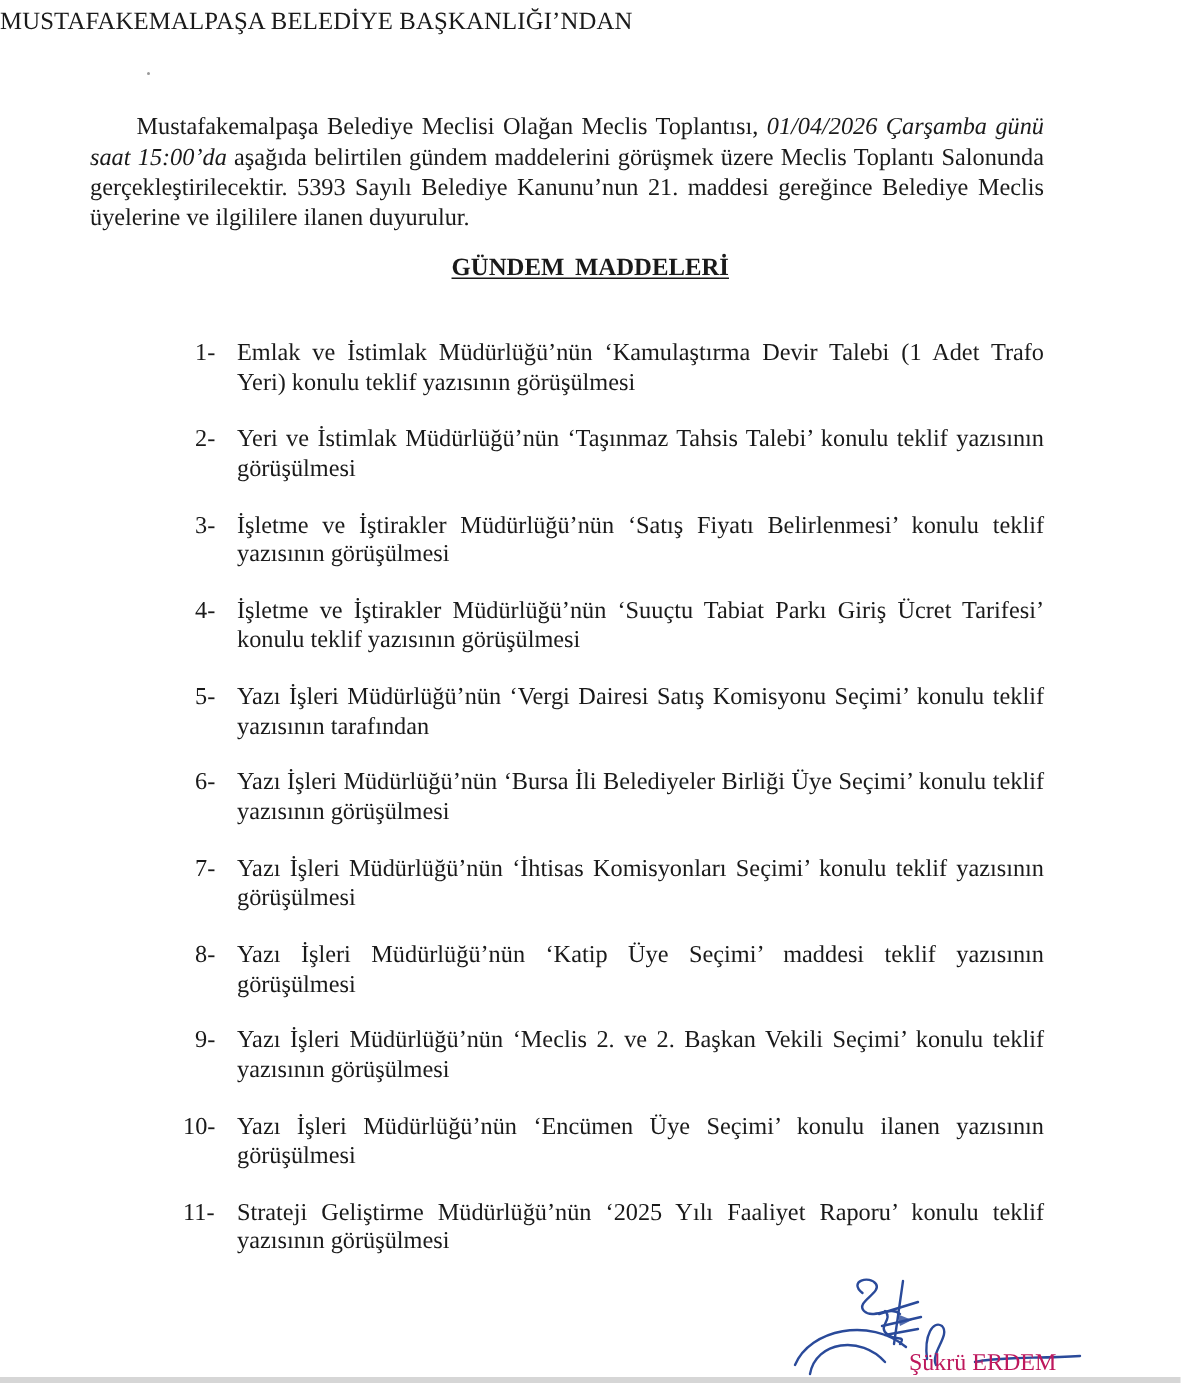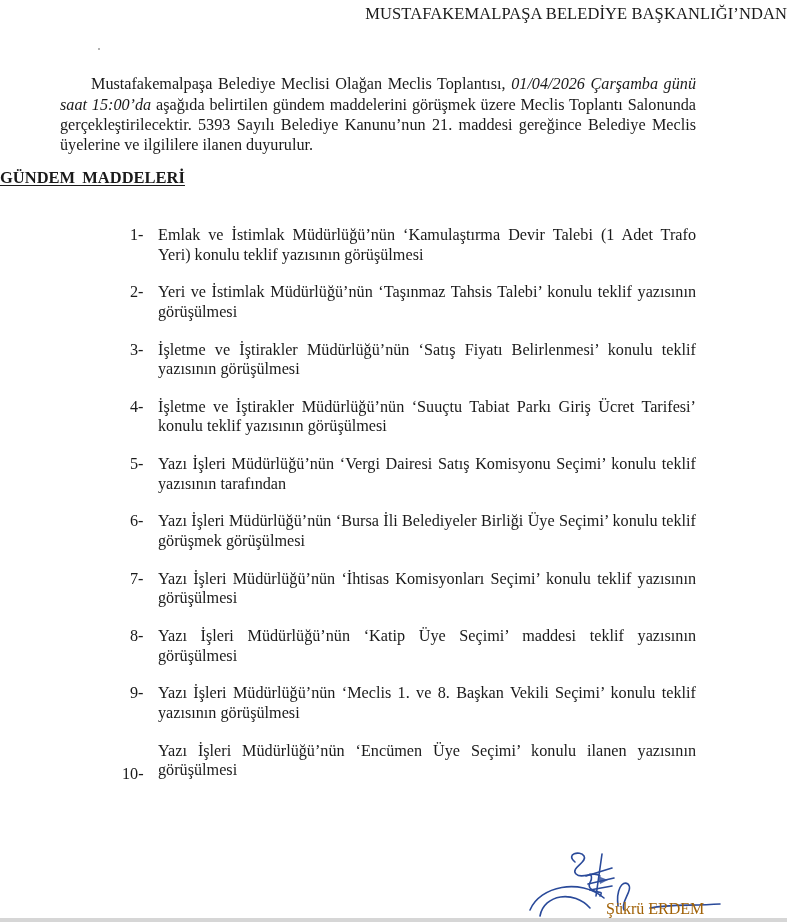--- a/index.html
+++ b/index.html
@@ -20,21 +20,21 @@
       left: 0; top: 0;
       width: 787px;
       height: 918px;
       background: #ffffff;
     }
     .header-title {
       position: absolute;
       top: 4px;
       left: 0;
       width: 787px;
-      text-align: right;
+      text-align: left;
       font-size: 16.5px;
       letter-spacing: 0.1px;
     }
     .speck {
       position: absolute;
       left: 98px;
       top: 48px;
       width: 2px;
       height: 2px;
       background: #999;
@@ -49,20 +49,21 @@
       line-height: 20.4px;
       text-align: justify;
       text-indent: 31px;
     }
     .intro em { font-style: italic; }
     .section-title {
       position: absolute;
       top: 168px;
       left: 0;
       width: 787px;
+      text-align: center;
       font-weight: bold;
       font-size: 16.5px;
       text-decoration: underline;
       text-underline-offset: 2px;
       word-spacing: 3px;
     }
     .agenda {
       position: absolute;
       left: 130px;
       top: 226px;
@@ -79,39 +80,39 @@
       margin-bottom: 18.1px;
       text-align: justify;
     }
     .agenda-item .num {
       position: absolute;
       left: 0;
       top: 0;
       width: 28px;
       white-space: nowrap;
     }
-    .agenda-item.wide .num { left: -8px; width: 36px; margin-top: 23px; }
+    .agenda-item.wide .num { left: -8px; width: 36px; }
     .agenda-item .txt { display: block; text-align: justify; }
     .signature {
       position: absolute;
       left: 520px;
       top: 850px;
       width: 240px;
       height: 68px;
     }
     .signature svg {
       position: absolute;
       left: 0; top: 0;
     }
     .signer-name {
       position: absolute;
       left: 86px;
       top: 50px;
       font-size: 16px;
-      color: #a16207;
+      color: #be185d;
       white-space: nowrap;
     }
     .bottom-bar {
       position: absolute;
       left: 0;
       top: 918px;
       width: 787px;
       height: 4px;
       background: #d6d6d6;
     }
@@ -143,37 +144,41 @@
     <li class="agenda-item">
       <span class="num">4-</span>
       <span class="txt">İşletme ve İştirakler Müdürlüğü’nün ‘Suuçtu Tabiat Parkı Giriş Ücret Tarifesi’ konulu teklif yazısının görüşülmesi</span>
     </li>
     <li class="agenda-item">
       <span class="num">5-</span>
       <span class="txt">Yazı İşleri Müdürlüğü’nün ‘Vergi Dairesi Satış Komisyonu Seçimi’ konulu teklif yazısının tarafından</span>
     </li>
     <li class="agenda-item">
       <span class="num">6-</span>
-      <span class="txt">Yazı İşleri Müdürlüğü’nün ‘Bursa İli Belediyeler Birliği Üye Seçimi’ konulu teklif görüşmek görüşülmesi</span>
+      <span class="txt">Yazı İşleri Müdürlüğü’nün ‘Bursa İli Belediyeler Birliği Üye Seçimi’ konulu teklif yazısının görüşülmesi</span>
     </li>
     <li class="agenda-item">
       <span class="num">7-</span>
       <span class="txt">Yazı İşleri Müdürlüğü’nün ‘İhtisas Komisyonları Seçimi’ konulu teklif yazısının görüşülmesi</span>
     </li>
     <li class="agenda-item">
       <span class="num">8-</span>
       <span class="txt">Yazı İşleri Müdürlüğü’nün ‘Katip Üye Seçimi’ maddesi teklif yazısının görüşülmesi</span>
     </li>
     <li class="agenda-item">
       <span class="num">9-</span>
-      <span class="txt">Yazı İşleri Müdürlüğü’nün ‘Meclis 1. ve 8. Başkan Vekili Seçimi’ konulu teklif yazısının görüşülmesi</span>
+      <span class="txt">Yazı İşleri Müdürlüğü’nün ‘Meclis 2. ve 2. Başkan Vekili Seçimi’ konulu teklif yazısının görüşülmesi</span>
     </li>
     <li class="agenda-item wide">
       <span class="num">10-</span>
       <span class="txt">Yazı İşleri Müdürlüğü’nün ‘Encümen Üye Seçimi’ konulu ilanen yazısının görüşülmesi</span>
+    </li>
+    <li class="agenda-item wide">
+      <span class="num">11-</span>
+      <span class="txt">Strateji Geliştirme Müdürlüğü’nün ‘2025 Yılı Faaliyet Raporu’ konulu teklif yazısının görüşülmesi</span>
     </li>
   </ol>
 
   <div class="signature">
     <svg width="240" height="68" viewBox="0 0 240 68">
       <g fill="none" stroke="#2a4a9a" stroke-width="1.6" stroke-linecap="round" stroke-linejoin="round">
         <path d="M55 12 C 45 4, 60 0, 64 6 C 68 12, 50 18, 56 24 C 62 30, 74 20, 80 26"></path>
         <path d="M70 24 C 76 30, 64 34, 72 40 C 78 44, 84 40, 80 46"></path>
         <path d="M82 4 L 76 46"></path>
         <path d="M66 26 L 92 18"></path>

